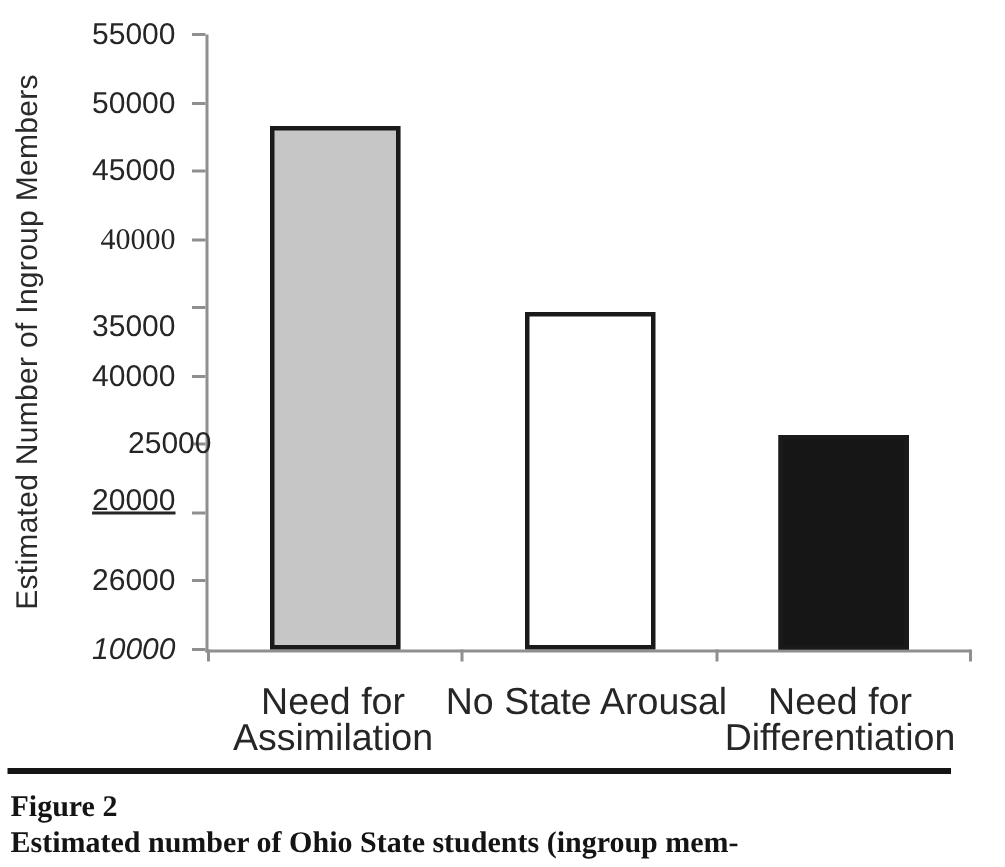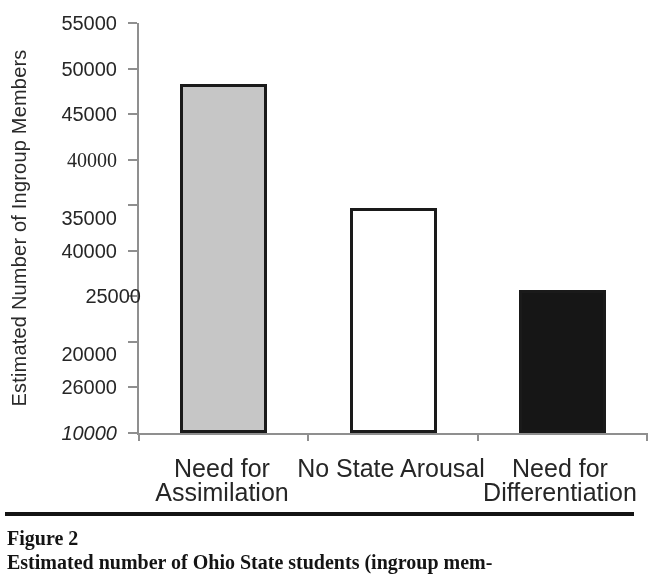--- a/index.html
+++ b/index.html
@@ -133,21 +133,21 @@
       <div class="bar" style="left: 380px; top: 267px; height: 143px; background: rgb(22, 22, 22); border: 3px solid rgb(26, 26, 26);"></div>
     </div>
   <div id="ylabels">
       <div class="ytick-label" style="top: 13px;">55000</div>
       <div class="ytick-label" style="top: 58.5556px;">50000</div>
       <div class="ytick-label" style="top: 104.111px;">45000</div>
       <div class="ytick-label" style="top: 149.667px; font-family: Liberation Serif, serif;">40000</div>
       <div class="ytick-label" style="top: 208px;">35000</div>
       <div class="ytick-label" style="top: 240.778px;">40000</div>
       <div class="ytick-label" style="top: 286.333px; padding-left: 24px;">25000</div>
-      <div class="ytick-label" style="top: 344px;">20000</div>
+      <div class="ytick-label" style="top: 324px; text-decoration: underline;">20000</div>
       <div class="ytick-label" style="top: 377.444px;">26000</div>
       <div class="ytick-label" style="top: 423px; font-style: italic;">10000</div>
     </div>
   <div id="xlabels">
       <div class="xcat-label" style="left: 112px;">Need for
 Assimilation</div>
       <div class="xcat-label" style="left: 281px;">No State Arousal</div>
       <div class="xcat-label" style="left: 450px;">Need for
 Differentiation</div>
     </div>

